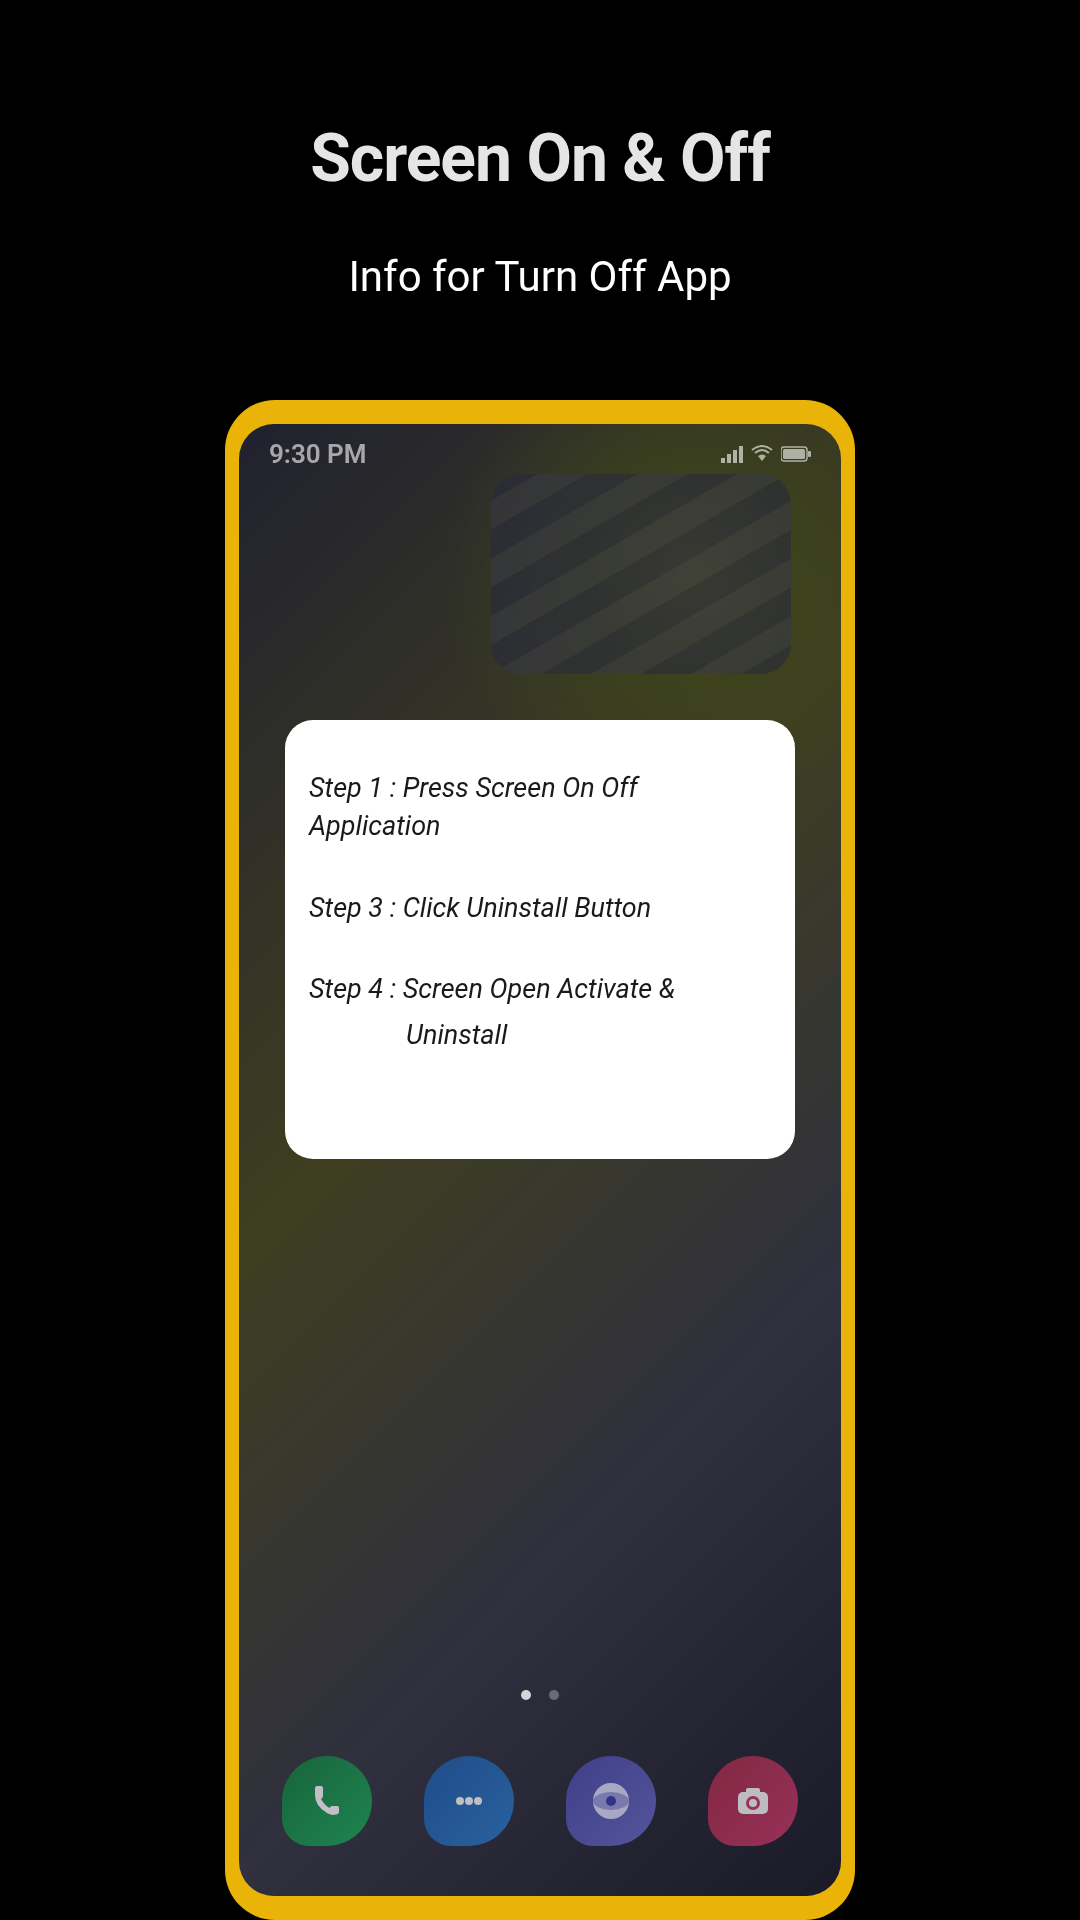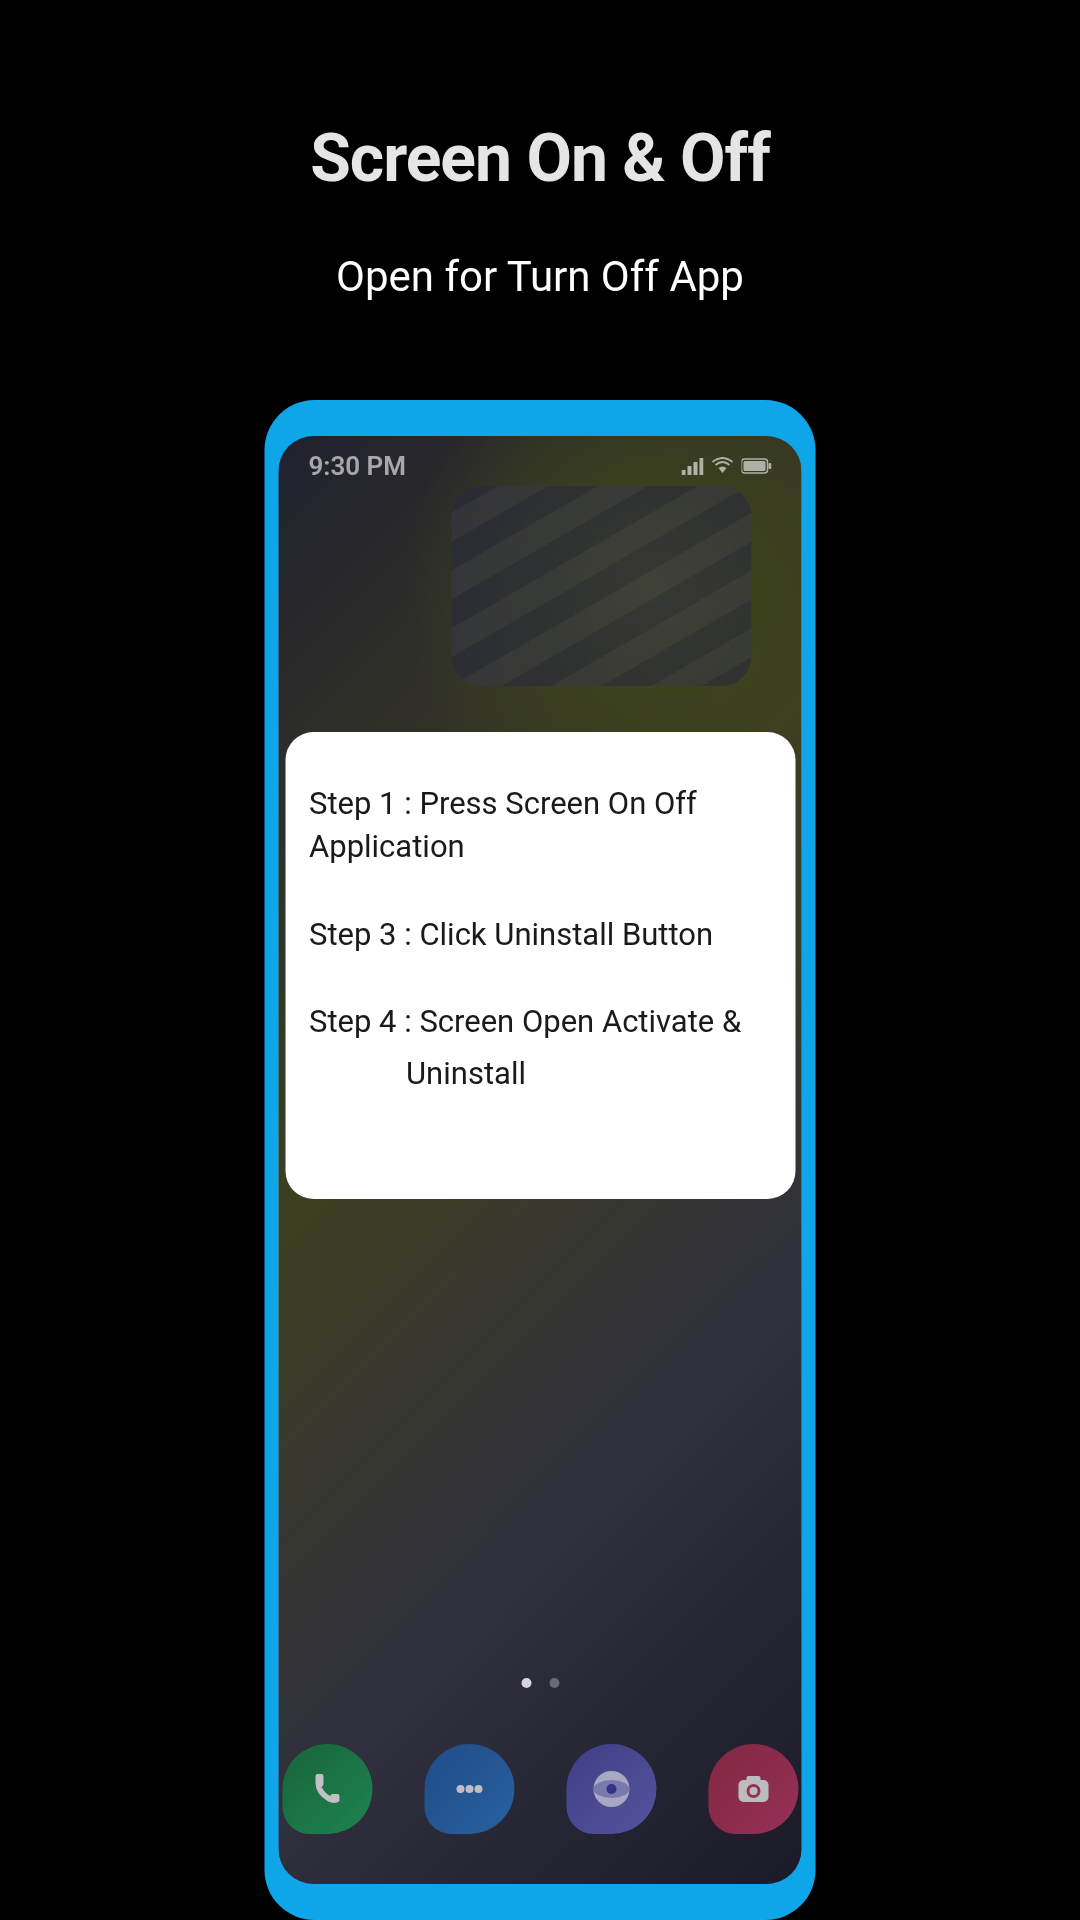--- a/index.html
+++ b/index.html
@@ -32,25 +32,25 @@
       font-weight: 400;
       text-align: center;
       margin-top: 55px;
     }
     
     .phone-frame {
       position: absolute;
       top: 400px;
       left: 50%;
       transform: translateX(-50%);
-      width: 551px;
+      width: 630px;
       height: 1520px;
-      background: #0ea5e9;
+      background: #eab308;
       border-radius: 50px;
-      padding: 36px 14px;
+      padding: 24px 14px;
       overflow: hidden;
     }
     
     .phone-screen {
       width: 100%;
       height: 100%;
       background: linear-gradient(135deg, #4a4a6a 0%, #8a8a4a 40%, #6a6a8a 70%, #3a3a5a 100%);
       border-radius: 35px;
       position: relative;
       overflow: hidden;
@@ -138,24 +138,25 @@
       color: #000000;
       font-size: 34px;
       font-weight: 700;
       text-align: center;
       text-decoration: underline;
       margin-bottom: 65px;
     }
     
     .step {
       color: #1a1a1a;
-      font-size: 31px;
+      font-size: 27px;
       font-weight: 400;
       line-height: 1.4;
       margin-bottom: 44px;
+      font-style: italic;
     }
     
     .step-continuation {
       padding-left: 97px;
       margin-top: -36px;
     }
     
     .page-indicators {
       position: absolute;
       bottom: 196px;
@@ -210,21 +211,21 @@
     }
     
     .dock-icon.camera {
       background: linear-gradient(135deg, #aa2a4a, #cc3a6a);
     }
   </style>
 </head>
 <body>
 
 <h1 class="page-title">Screen On &amp; Off</h1>
-<p class="page-subtitle">Open for Turn Off App</p>
+<p class="page-subtitle">Info for Turn Off App</p>
 
 <div class="phone-frame">
 
   <div class="phone-screen">
     <div class="wallpaper-pattern"></div>
     <div class="wallpaper-pattern2"></div>
     <div class="screen-overlay"></div>
 
     <div class="status-bar">
       <span class="status-time">9:30 PM</span>

